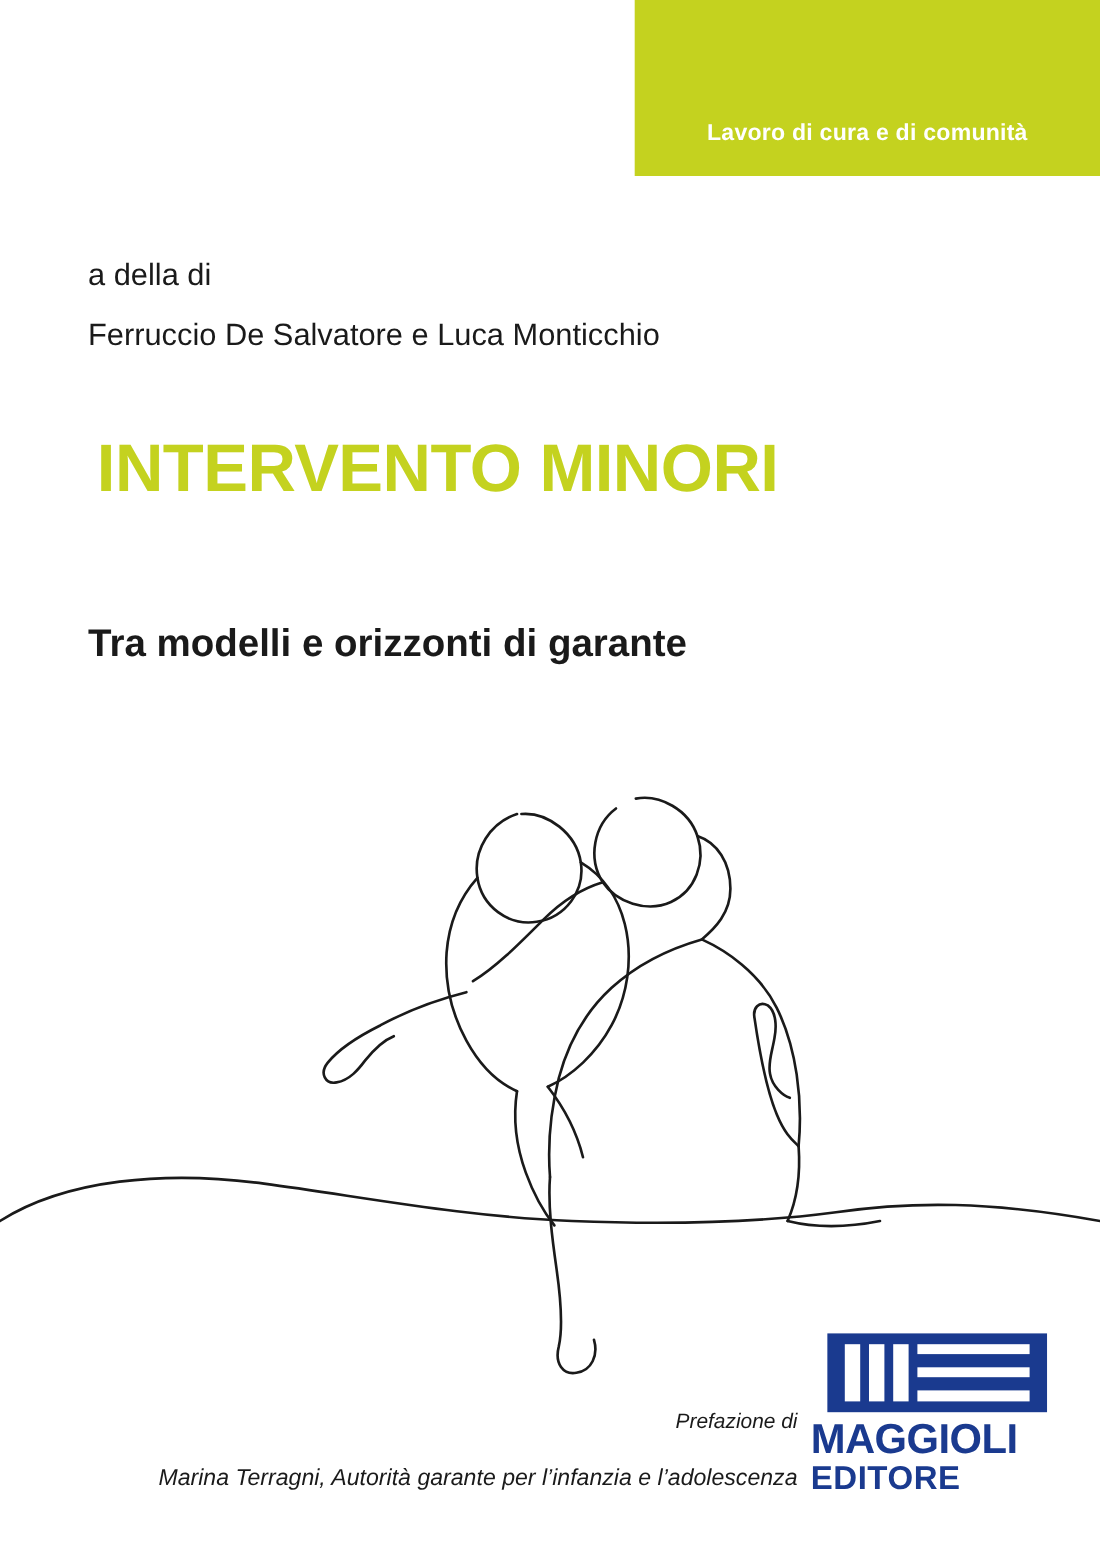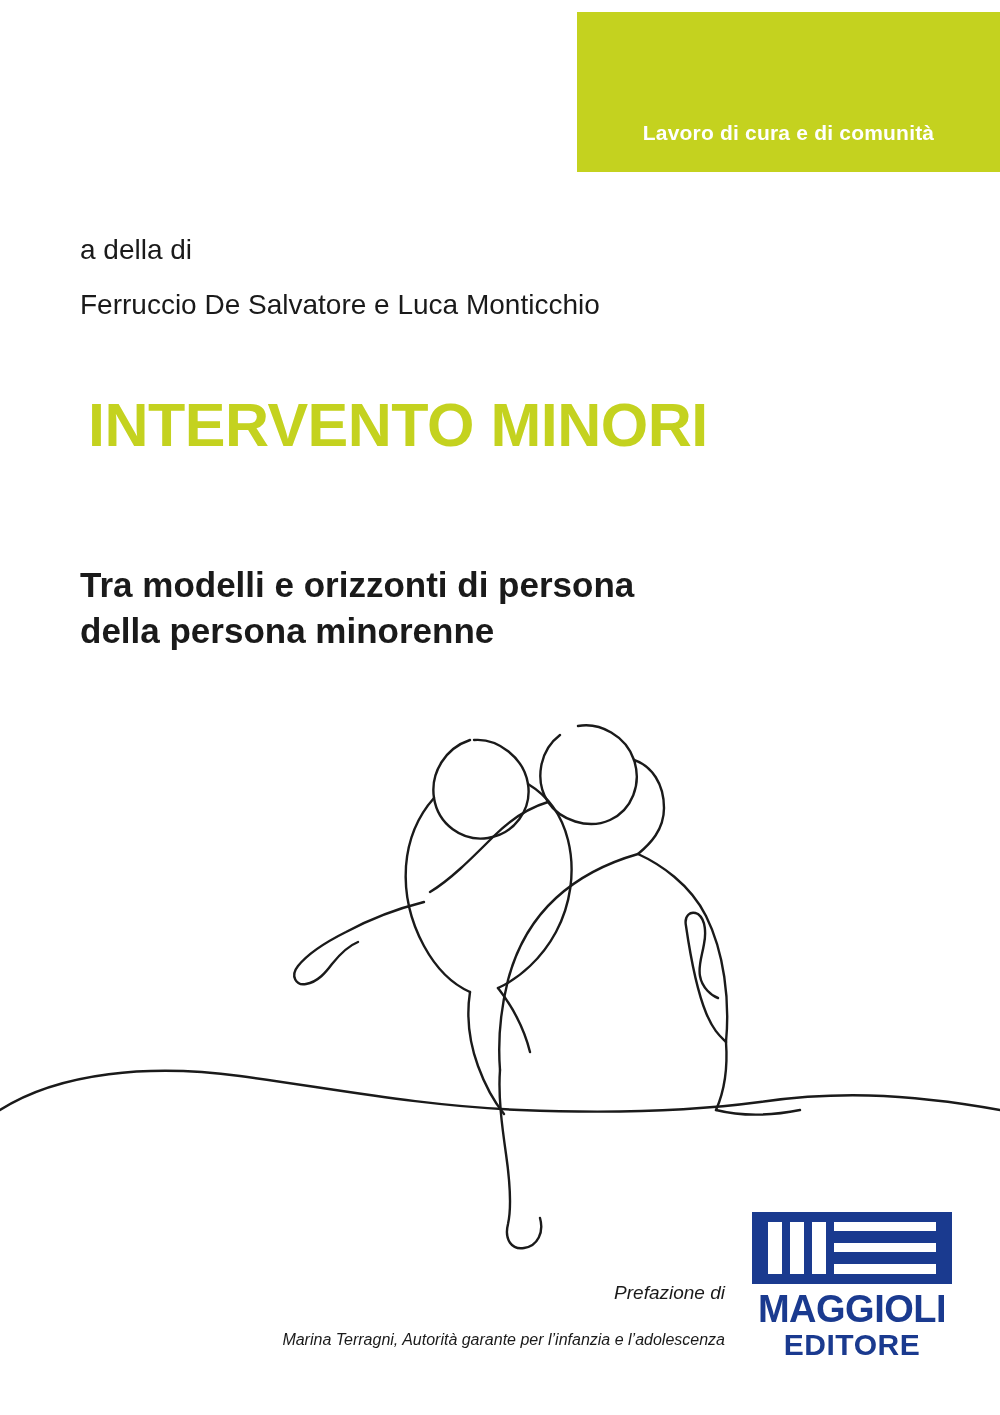--- a/index.html
+++ b/index.html
@@ -14,21 +14,21 @@
     position: relative;
     width: 1000px;
     height: 1415px;
     background: #ffffff;
     overflow: hidden;
   }
 
   
   .series-band {
     position: absolute;
-    top: 12px;
+    top: 0;
     left: 577px;
     width: 423px;
     height: 160px;
     background: #c4d21f;
     display: flex;
     align-items: flex-end;
     justify-content: center;
     box-sizing: border-box;
     padding-bottom: 27px;
     text-align: center;
@@ -111,34 +111,34 @@
     width: 640px;
     text-align: right;
   }
   .preface .preface-label {
     font-size: 19px;
     font-style: italic;
     color: #1a1a1a;
     line-height: 1.4;
   }
   .preface .preface-author {
-    font-size: 16px;
+    font-size: 21px;
     font-style: italic;
     color: #1a1a1a;
     line-height: 1.4;
     margin-top: 22px;
   }
 
   
   .publisher {
     position: absolute;
     right: 33px;
     bottom: 55px;
     width: 230px;
-    text-align: center;
+    text-align: left;
   }
   .publisher .logo-mark {
     width: 200px;
     height: 72px;
     margin: 0 auto 6px auto;
     display: block;
   }
   .publisher .logo-name {
     font-size: 38px;
     font-weight: bold;
@@ -166,22 +166,21 @@
   <div class="editors">
     <div class="curated-by">a della di</div>
     <div class="names">Ferruccio De Salvatore e Luca Monticchio</div>
   </div>
 
   <div class="title">
     <span class="line2">INTERVENTO MINORI</span>
   </div>
 
   <div class="subtitle">
-    <div>Tra modelli e orizzonti di persona</div>
-    <div>della persona minorenne</div>
+    <div>Tra modelli e orizzonti di garante</div>
   </div>
 
   <div class="illustration">
     <svg viewBox="0 0 1000 640" xmlns="http://www.w3.org/2000/svg" fill="none" stroke="#1a1a1a" stroke-width="2.4" stroke-linecap="round" stroke-linejoin="round">
 
       <path d="M0 470 C 60 432, 150 424, 240 436 C 330 448, 420 466, 520 470 C 620 474, 700 470, 760 462 C 830 452, 900 452, 1000 470"></path>
 
       <path d="M560 95 C 540 110, 534 140, 548 162 C 560 180, 588 190, 610 180 C 632 170, 642 144, 634 120 C 626 96, 600 82, 578 86"></path>
 
       <path d="M634 120 C 652 126, 664 144, 664 168 C 664 190, 650 204, 638 214 C 660 224, 690 244, 706 276 C 724 312, 730 360, 726 402"></path>

